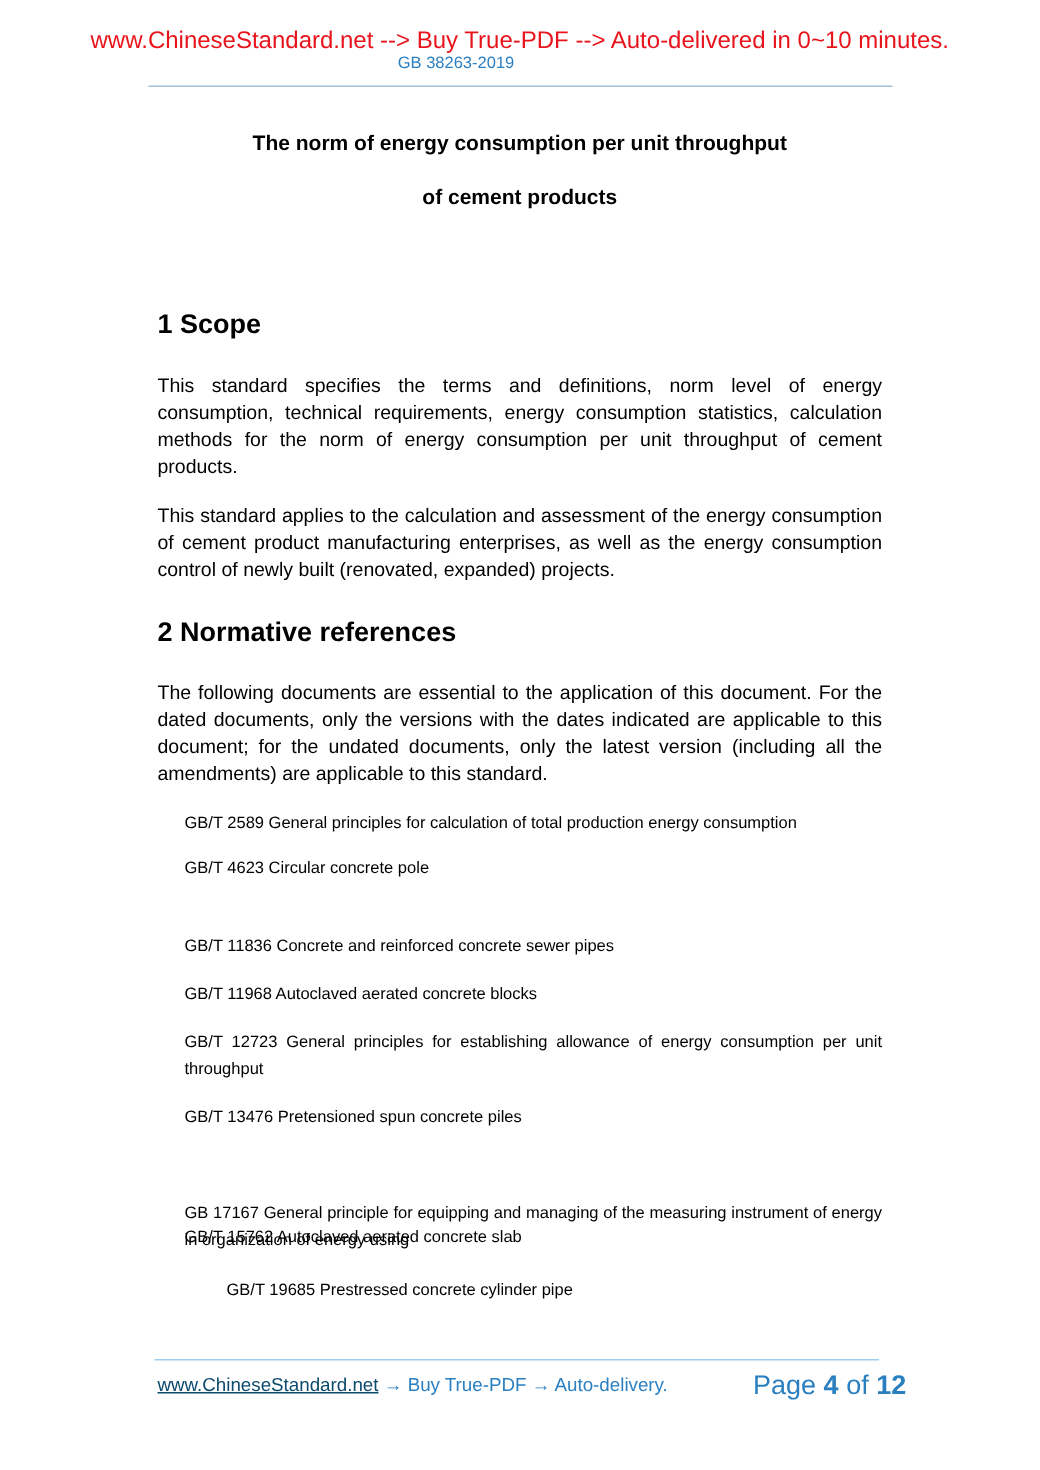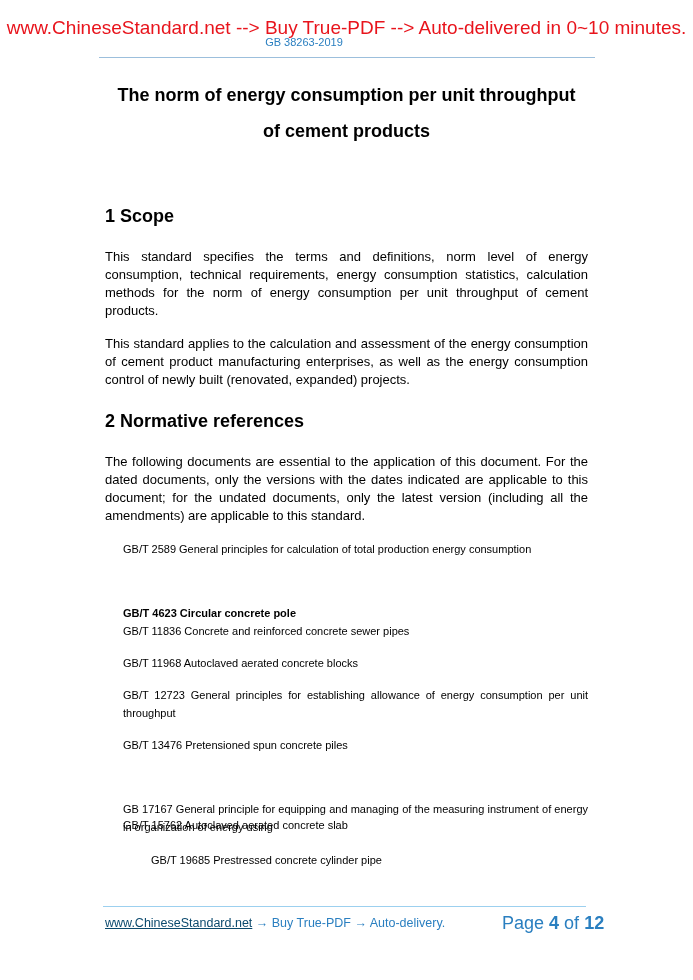--- a/index.html
+++ b/index.html
@@ -1,24 +1,24 @@
 <!DOCTYPE html>
 <html><head>
   <meta charset="utf-8">
   <style>
     html, body { margin: 0; padding: 0; background: #ffffff; }
     body { width: 693px; height: 980px; position: relative; overflow: hidden;
            font-family: "Liberation Sans", sans-serif; color: #000; }
     .banner { position: absolute; top: 19px; left: 0; width: 693px; text-align: center;
-              font-size: 19px; color: #e8141c; line-height: 18px; white-space: nowrap; }
+              font-size: 16px; color: #e8141c; line-height: 18px; white-space: nowrap; }
     .std-no { position: absolute; top: 36px; left: 0; width: 608px; text-align: center;
               font-size: 11px; color: #2a7fc0; line-height: 13px; }
     .hr-top { position: absolute; top: 57px; left: 99px; width: 496px; height: 1px; background: #9cbfdc; }
     .title { position: absolute; left: 90px; width: 513px; text-align: center;
-             font-weight: bold; font-size: 18px; line-height: 22px; }
+             font-weight: bold; font-size: 14px; line-height: 22px; }
     .t1 { top: 84px; }
     .t2 { top: 120px; }
     .h1 { position: absolute; left: 105px; font-weight: bold; font-size: 18px; line-height: 22px; }
     .para { position: absolute; left: 105px; width: 483px; font-size: 13px; line-height: 18px;
             text-align: justify; text-align-last: left; }
     .ref { position: absolute; left: 123px; width: 465px; font-size: 11px; line-height: 18px;
            text-align: justify; text-align-last: left; }
     .hr-bot { position: absolute; top: 906px; left: 103px; width: 483px; height: 1px; background: #9cd0ef; }
     .footer-left { position: absolute; top: 916px; left: 105px; font-size: 12.5px; color: #2a7fc0;
                    line-height: 15px; white-space: nowrap; }
@@ -38,21 +38,21 @@
 <div class="title t2">of cement products</div>
 
 <div class="h1" style="top:205px;">1 Scope</div>
 <div class="para" style="top:248px;">This standard specifies the terms and definitions, norm level of energy consumption, technical requirements, energy consumption statistics, calculation methods for the norm of energy consumption per unit throughput of cement products.</div>
 <div class="para" style="top:335px;">This standard applies to the calculation and assessment of the energy consumption of cement product manufacturing enterprises, as well as the energy consumption control of newly built (renovated, expanded) projects.</div>
 
 <div class="h1" style="top:410px;">2 Normative references</div>
 <div class="para" style="top:453px;">The following documents are essential to the application of this document. For the dated documents, only the versions with the dates indicated are applicable to this document; for the undated documents, only the latest version (including all the amendments) are applicable to this standard.</div>
 
 <div class="ref" style="top:540px;">GB/T 2589 General principles for calculation of total production energy consumption</div>
-<div class="ref" style="top:604px;font-weight:bold;">GB/T 4623 Circular concrete pole</div>
+<div class="ref" style="top:570px;">GB/T 4623 Circular concrete pole</div>
 <div class="ref" style="top:622px;">GB/T 11836 Concrete and reinforced concrete sewer pipes</div>
 <div class="ref" style="top:654px;">GB/T 11968 Autoclaved aerated concrete blocks</div>
 <div class="ref" style="top:686px;">GB/T 12723 General principles for establishing allowance of energy consumption per unit throughput</div>
 <div class="ref" style="top:736px;">GB/T 13476 Pretensioned spun concrete piles</div>
 <div class="ref" style="top:768px;margin-top:48px;">GB/T 15762 Autoclaved aerated concrete slab</div>
 <div class="ref" style="top:800px;">GB 17167 General principle for equipping and managing of the measuring instrument of energy in organization of energy using</div>
 <div class="ref" style="top:851px;margin-left:28px;">GB/T 19685 Prestressed concrete cylinder pipe</div>
 
 <div class="hr-bot"></div>
 <div class="footer-left">

